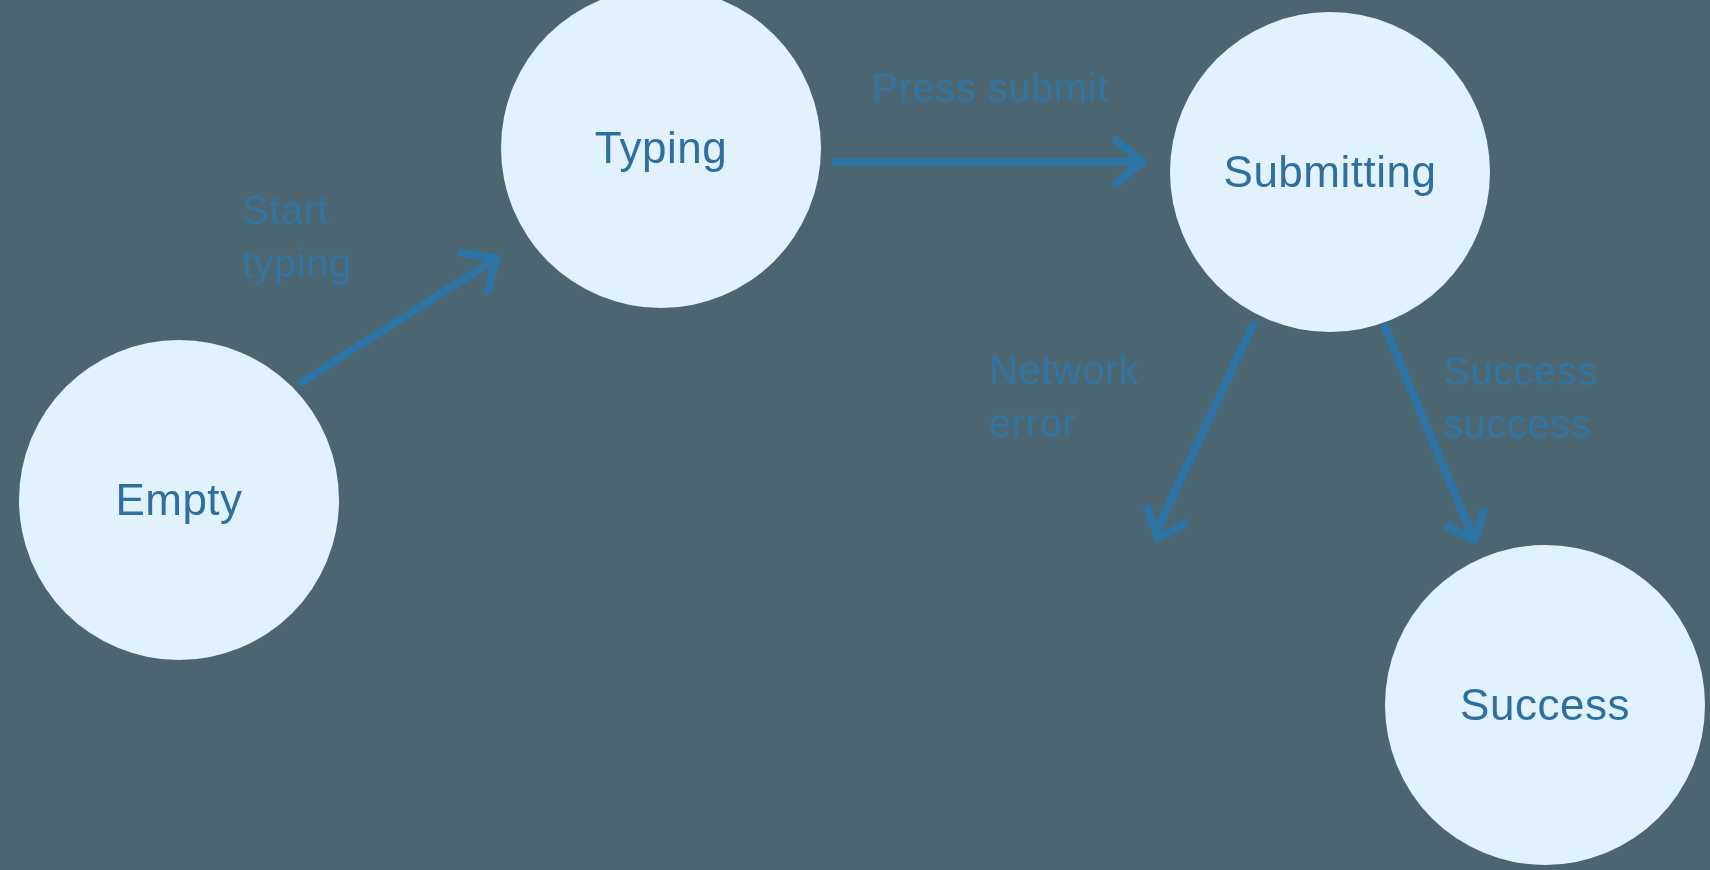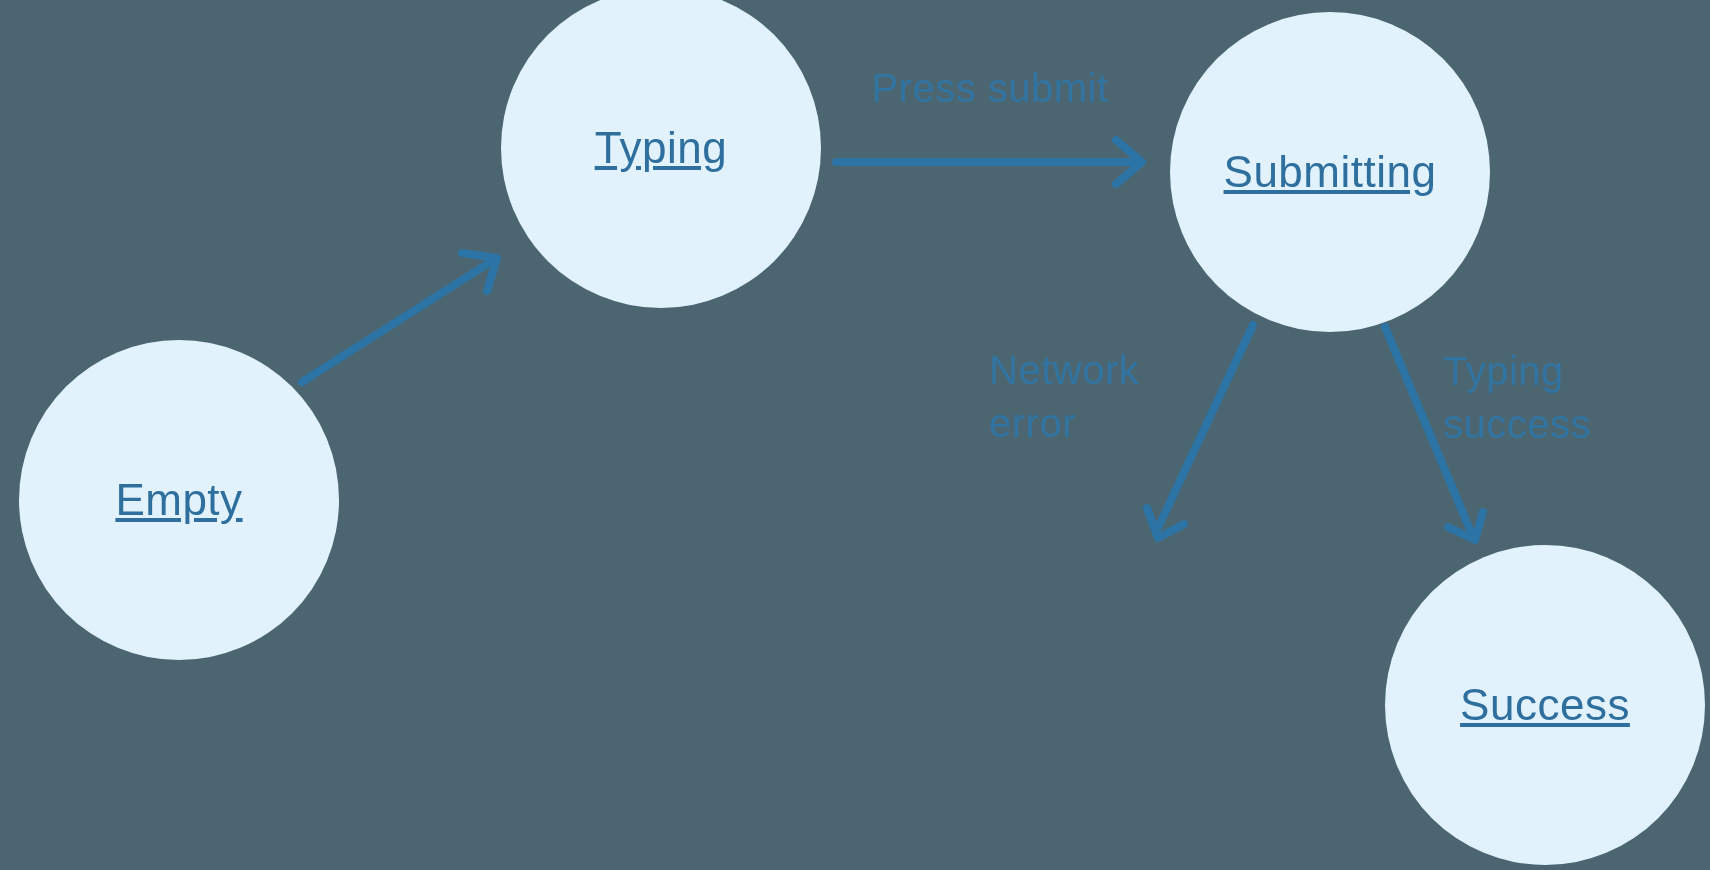--- a/index.html
+++ b/index.html
@@ -36,21 +36,20 @@
     position:absolute;
     width:320px;height:320px;
     border-radius:50%;
     background:var(--node-fill);
     display:flex;align-items:center;justify-content:center;
   }
   .node .node-label{
     color:var(--node-text);
     font-size:44px;
     letter-spacing:0.5px;
-    text-decoration:underline;
   }
   .node-empty{left:19px;top:340px;}
   .node-typing{left:501px;top:-12px;}
   .node-submitting{left:1170px;top:12px;}
   .node-error{left:926px;top:543px;}
   .node-success{left:1385px;top:545px;}
   .edge-label{
     position:absolute;
     transform:translate(-50%,-50%);
     color:var(--edge-label);
@@ -98,17 +97,18 @@
 
   <div class="node node-submitting">
     <span class="node-label">Submitting</span>
   </div>
 
 
   <div class="node node-success">
     <span class="node-label">Success</span>
   </div>
 
+  <div class="edge-label edge-label-start-typing">Start typing</div>
   <div class="edge-label edge-label-press-submit">Press submit</div>
   <div class="edge-label edge-label-network-error">Network error</div>
-  <div class="edge-label edge-label-network-success">Typing success</div>
+  <div class="edge-label edge-label-network-success">Success success</div>
 
 </div>
 
 </body></html>

